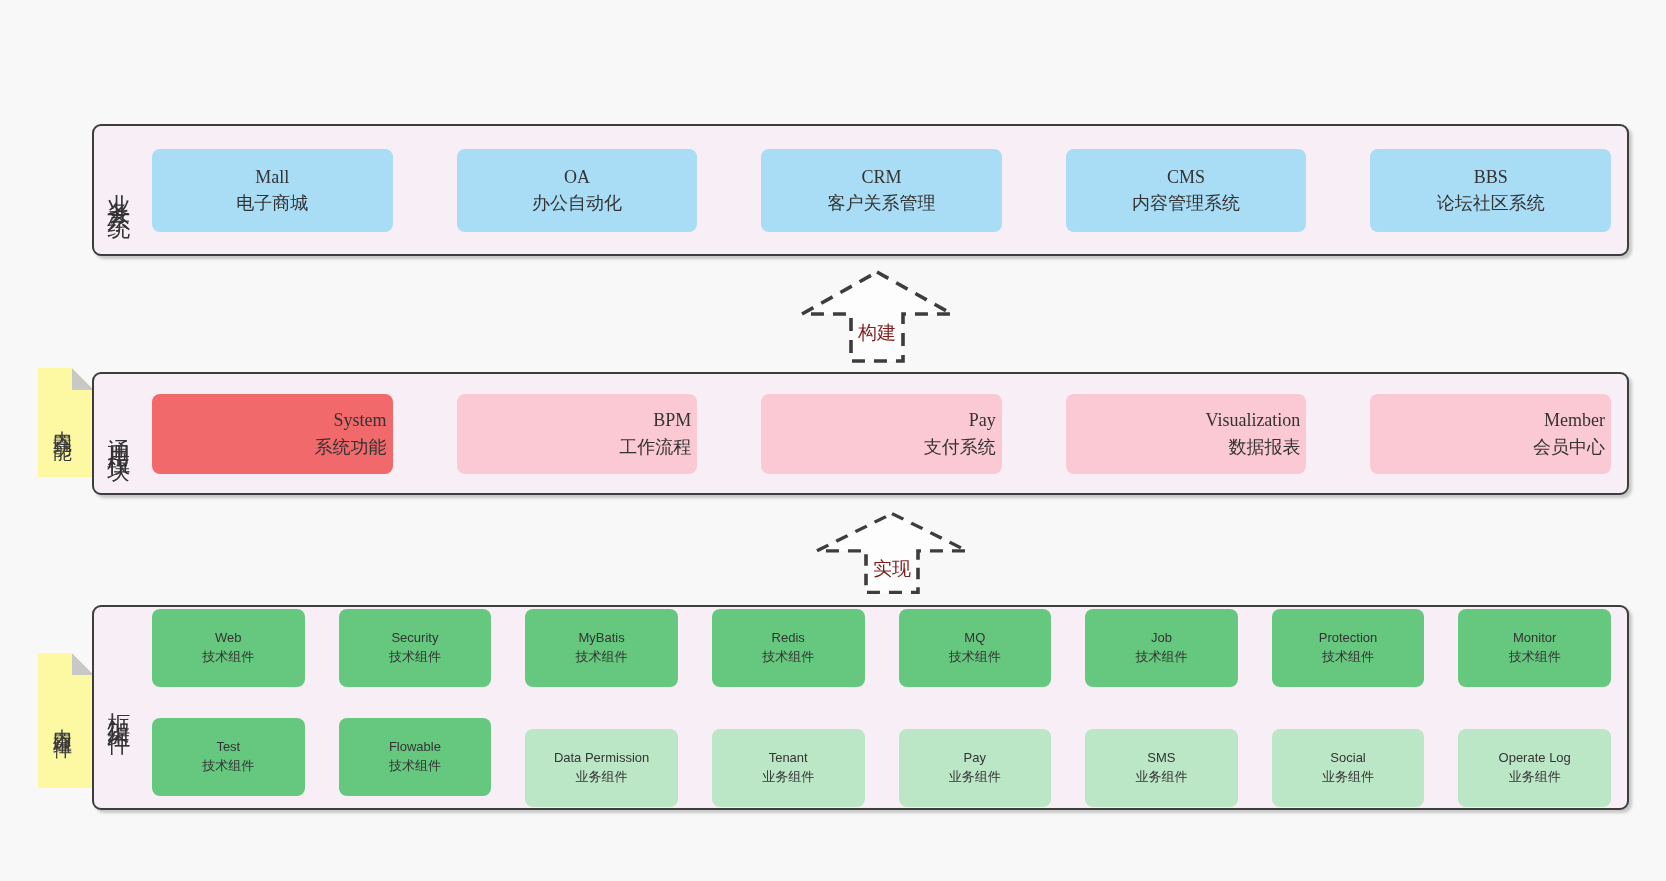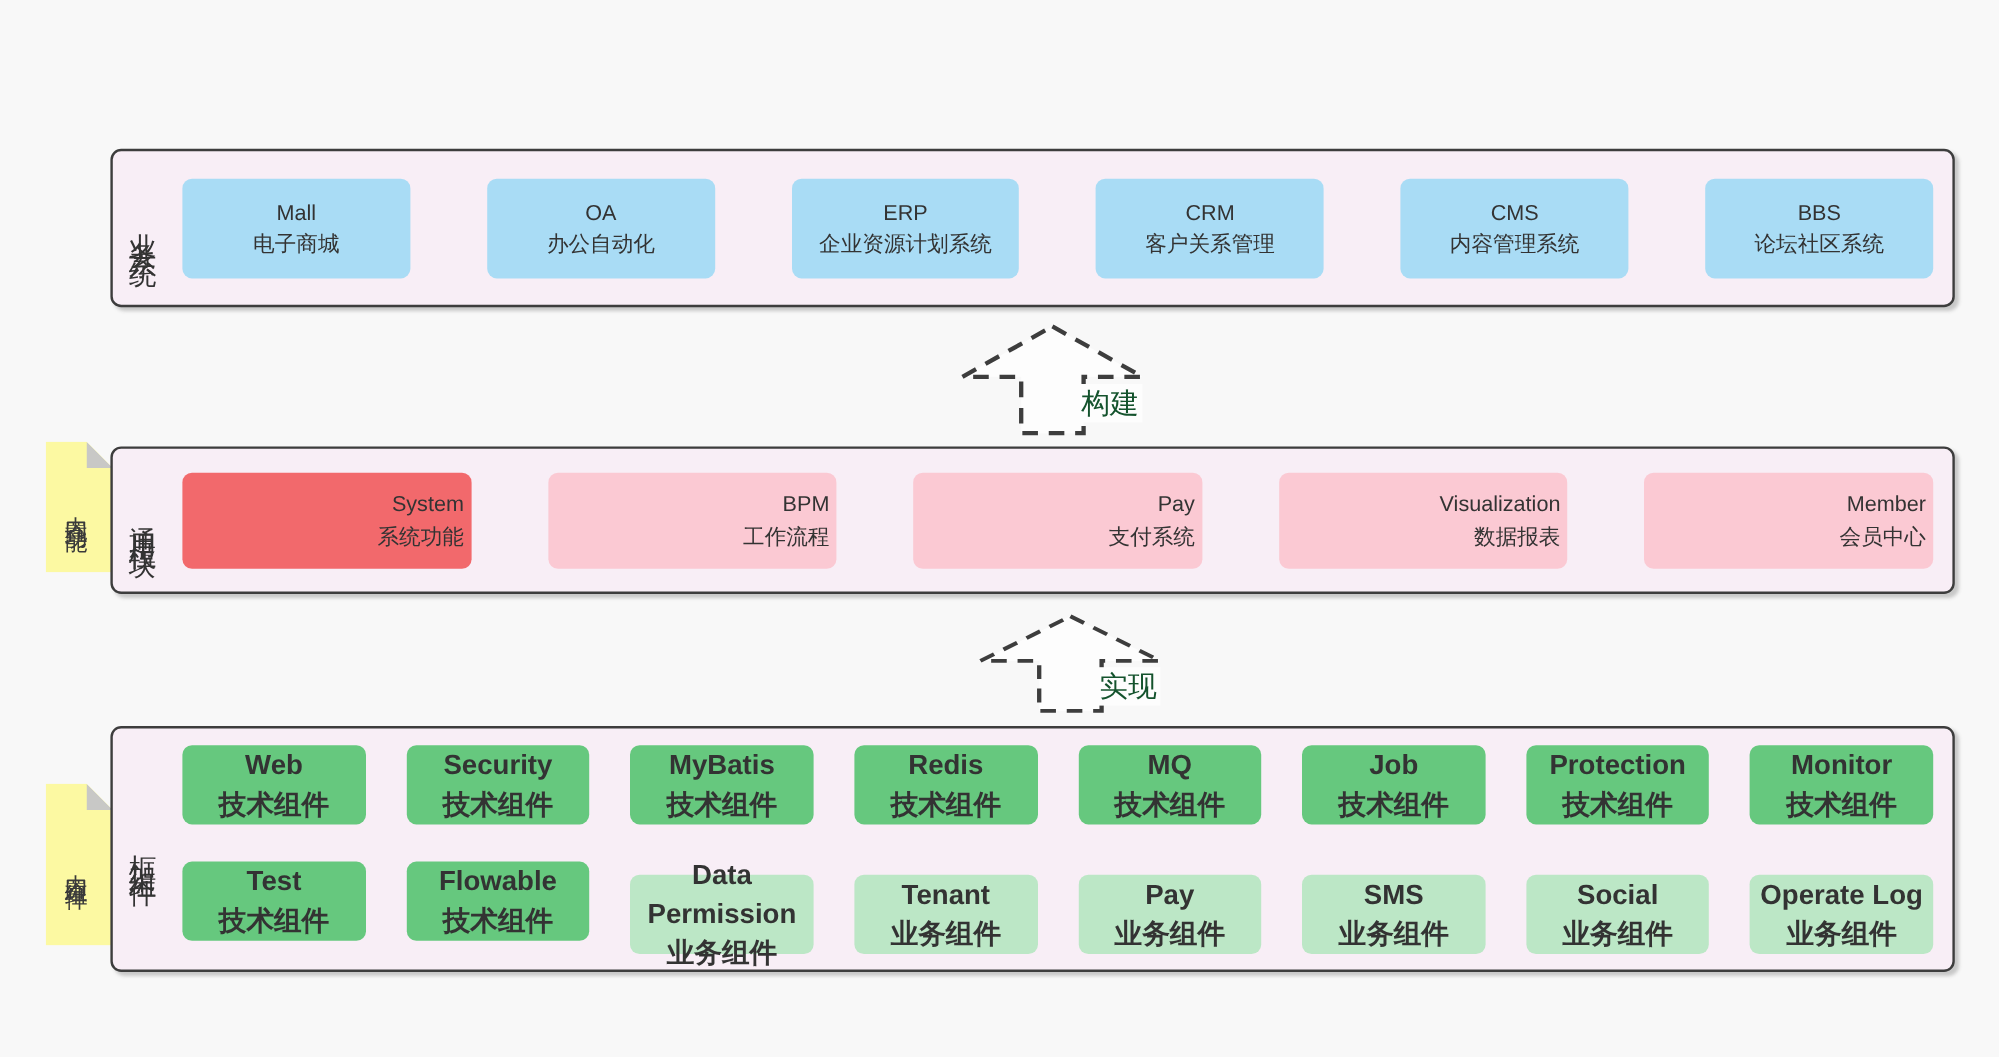--- a/index.html
+++ b/index.html
@@ -33,34 +33,34 @@
     writing-mode:vertical-rl; text-orientation:upright;
     font-size:23px; letter-spacing:7px; line-height:1.1;
     color:var(--c-text); white-space:nowrap;
   }
   .rows{
     position:absolute; inset:0;
     display:flex; flex-direction:column; justify-content:center;
     padding:0 16px 0 58px; gap:20px;
   }
   .box-row{display:flex; align-items:center;}
-  .band-1 .box-row, .band-2 .box-row{gap:64px;}
+  .band-1 .box-row, .band-2 .box-row{gap:64px;font-family:Liberation Serif, serif;}
   .band-3 .box-row{gap:34px;}
   .module-box{
     flex:1 1 0;
     border-radius:8px;
     display:flex; flex-direction:column;
     justify-content:center; align-items:center;
     text-align:center;
     font-size:18px; line-height:1.45;
     padding:4px 6px;
   }
   .band-1 .module-box{height:83px;}
   .band-2 .module-box{height:80px;align-items:flex-end;}
-  .band-3 .module-box{height:66px; font-size:23px; line-height:1.4;font-weight:bold;}
+  .band-3 .module-box{height:78px; font-size:13px; line-height:1.4;}
   .color-blue{background:var(--c-blue);}
   .color-red{background:var(--c-red);}
   .color-pink{background:var(--c-pink);}
   .color-green{background:var(--c-green);}
   .color-lightgreen{background:var(--c-lightgreen);margin-top:22px;}
   .note{
     position:absolute; left:38px; width:56px;
     background:var(--c-note);
     clip-path:polygon(0 0, calc(100% - 22px) 0, 100% 22px, 100% 100%, 0 100%);
     display:flex; justify-content:center; align-items:center;
@@ -78,22 +78,22 @@
     color:#3a3a3a; margin-right:8px; white-space:nowrap;
   }
   .arrow-wrap{position:absolute;}
   .arrow-1{left:792px; top:268px; width:170px; height:97px;}
   .arrow-2{left:807px; top:510px; width:170px; height:86px;}
   .arrow-wrap svg{position:absolute; inset:0; width:100%; height:100%;}
   .arrow-label{
     position:absolute; left:50%; top:54%;
     transform:translateX(-50%);
     background:#fdfdfd;
-    font-size:24px; color:#14532d;
-    padding:0 3px; white-space:nowrap;margin-left:48px;
+    font-size:19px; color:#7f1d1d;
+    padding:0 3px; white-space:nowrap;
   }
 </style>
 </head>
 <body>
 
 <div>
 
   <div class="note note-1">
     <span class="fold"></span>
     <span class="note-text">内置功能</span>
@@ -107,24 +107,20 @@
     <div class="side-label">业务系统</div>
     <div class="rows">
         <div class="box-row">
           <div class="module-box color-blue">
             <div>Mall</div>
             <div>电子商城</div>
           </div>
           <div class="module-box color-blue">
             <div>OA</div>
             <div>办公自动化</div>
-          </div>
-          <div class="module-box color-blue">
-            <div>ERP</div>
-            <div>企业资源计划系统</div>
           </div>
           <div class="module-box color-blue">
             <div>CRM</div>
             <div>客户关系管理</div>
           </div>
           <div class="module-box color-blue">
             <div>CMS</div>
             <div>内容管理系统</div>
           </div>
           <div class="module-box color-blue">

